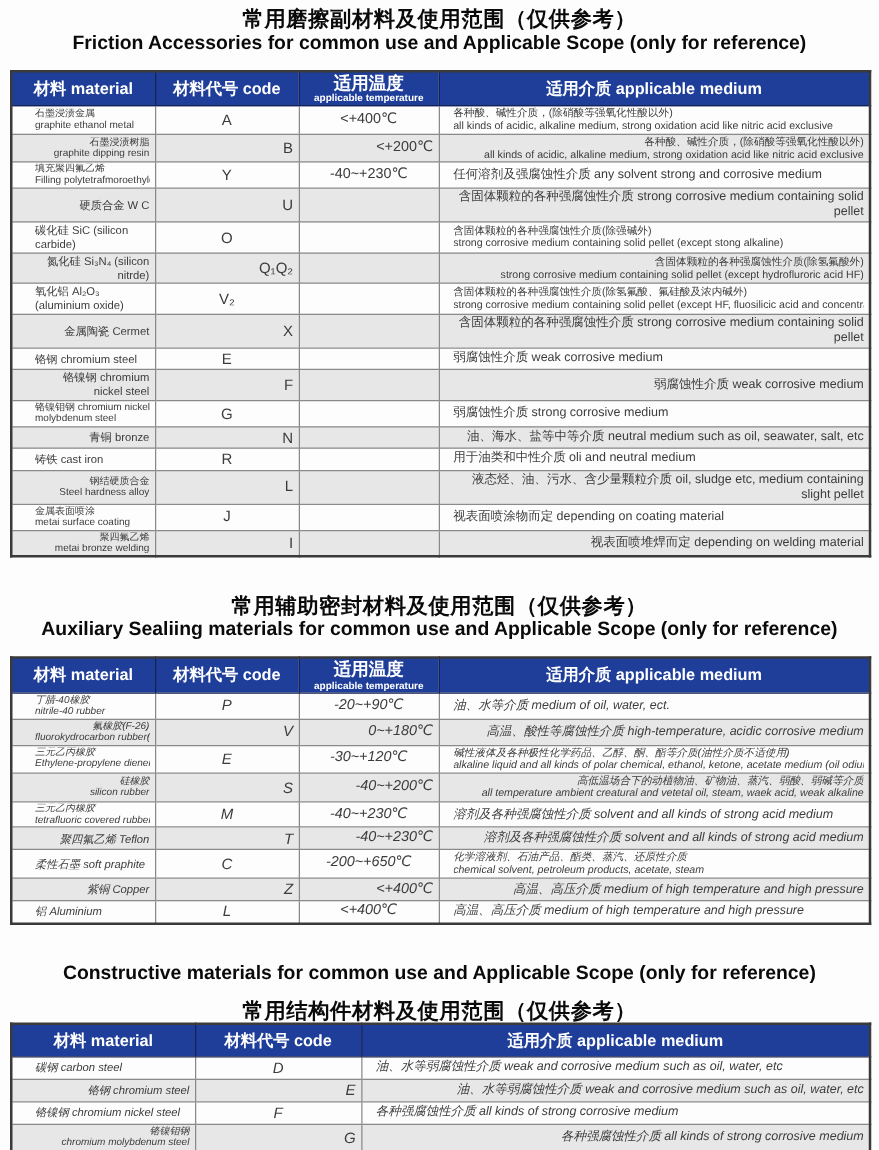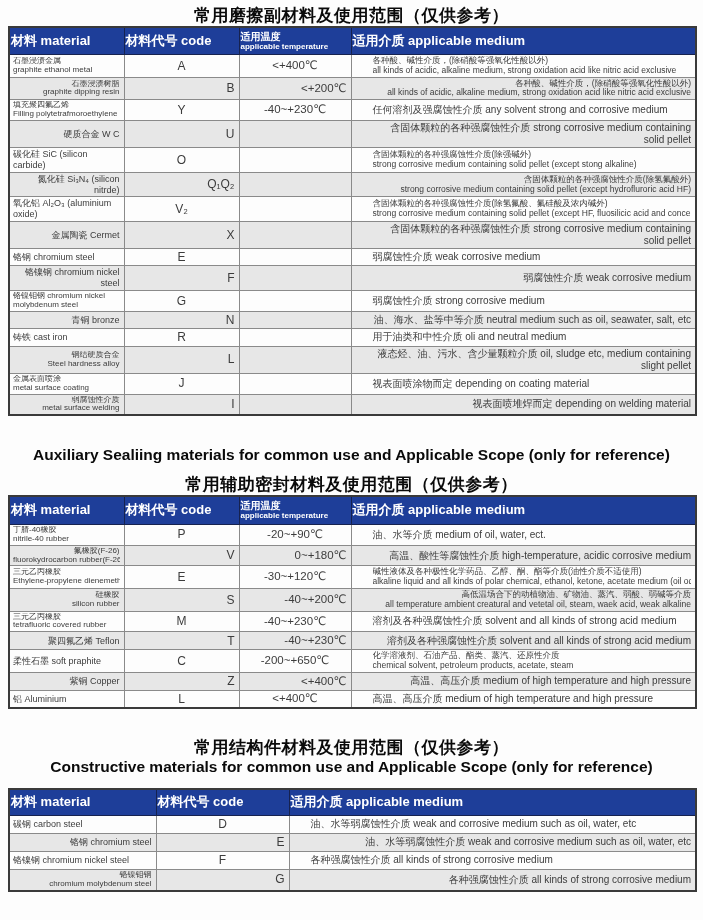--- a/index.html
+++ b/index.html
@@ -16,46 +16,47 @@
   .title-zh{font-size:17px; letter-spacing:0.5px;}
   .title-en{font-size:15.5px; margin-bottom:13px;}
   section + section{margin-top:30px;}
   table{
     width:687px; margin-left:8px; border-collapse:collapse; table-layout:fixed;
     border:2px solid var(--outer);
   }
   th{
     background:var(--header-bg); color:var(--header-text);
     border:1px solid #16224f; font-weight:bold; font-size:13px;
-    height:28px; text-align:left; vertical-align:middle; padding:1px;
+    height:28px; text-align:center; vertical-align:middle; padding:1px;
   }
   .t3 th{height:26px;}
   .th-sub{display:block; font-size:8px; font-weight:bold; line-height:1; margin-top:1px;}
-  .th-main{display:block; font-size:10px; line-height:1.1;}
+  .th-main{display:block; font-size:14px; line-height:1.1;}
   td{
     border:1px solid var(--border); height:17px; padding:1px 4px;
     vertical-align:middle; font-size:10px; line-height:1.2;
   }
-  .t2 td,.t3 td{height:18px;}
+  .t2 td,.t3 td{height:18px;font-style:italic;}
   tr.alt td{background:var(--row-alt);text-align:right;}
-  td.c-mat{font-size:9px; padding-left:3px;}
+  td.c-mat{font-size:9px; padding-left:18px;}
   td.c-mat.two{font-size:8px; line-height:1.12;}
   td.c-code{text-align:center; font-size:12px;}
   td.c-temp{text-align:center; font-size:11.5px;}
-  td.c-med{font-size:10px; padding-left:21px;}
+  td.c-med{font-size:10px; padding-left:11px;}
   td.c-med.two{font-size:8.5px; line-height:1.15;}
   .ln{white-space:nowrap; overflow:hidden;}
 </style>
 </head>
 <body>
 
 <div class="page">
 
   <section>
     <div class="sec-title title-zh">常用磨擦副材料及使用范围（仅供参考）</div>
+    <div class="sec-title title-en">Friction Accessories for common use and Applicable Scope (only for reference)</div>
     <table class="t1">
       <colgroup>
           <col style="width:115px">
           <col style="width:115px">
           <col style="width:112px">
           <col style="width:345px">
         </colgroup>
       <thead>
         <tr>
           <th>材料 material</th>
@@ -186,34 +187,34 @@
             <td class="c-mat two">
               <div class="ln">金属表面喷涂</div>
               <div class="ln">metai surface coating</div>
             </td>
             <td class="c-code">J</td>
             <td class="c-temp"></td>
             <td class="c-med">视表面喷涂物而定 depending on coating material</td>
           </tr>
           <tr class="alt">
             <td class="c-mat two">
-              <div class="ln">弱腐蚀性介质</div>
-              <div class="ln">metai surface welding</div>
+              <div class="ln">聚四氟乙烯</div>
+              <div class="ln">metai bronze welding</div>
             </td>
             <td class="c-code">I</td>
             <td class="c-temp"></td>
             <td class="c-med">视表面喷堆焊而定 depending on welding material</td>
           </tr>
         </tbody>
     </table>
   </section>
 
   <section>
+    <div class="sec-title title-zh">常用辅助密封材料及使用范围（仅供参考）</div>
     <div class="sec-title title-en">Auxiliary Sealiing materials  for common use and Applicable Scope (only for reference)</div>
-    <div class="sec-title title-zh">常用辅助密封材料及使用范围（仅供参考）</div>
     <table class="t2">
       <colgroup>
           <col style="width:115px">
           <col style="width:115px">
           <col style="width:112px">
           <col style="width:345px">
         </colgroup>
       <thead>
         <tr>
           <th>材料 material</th>
@@ -302,22 +303,22 @@
             <td class="c-mat">铝 Aluminium</td>
             <td class="c-code">L</td>
             <td class="c-temp">&lt;+400℃</td>
             <td class="c-med">高温、高压介质 medium of high temperature and high pressure</td>
           </tr>
         </tbody>
     </table>
   </section>
 
   <section>
+    <div class="sec-title title-en">Constructive materials for common use and Applicable Scope (only for reference)</div>
     <div class="sec-title title-zh">常用结构件材料及使用范围（仅供参考）</div>
-    <div class="sec-title title-en">Constructive materials for common use and Applicable Scope (only for reference)</div>
     <table class="t3">
       <colgroup>
           <col style="width:147px">
           <col style="width:133px">
           <col style="width:407px">
         </colgroup>
       <thead>
         <tr>
           <th>材料 material</th>
           <th>材料代号 code</th>

